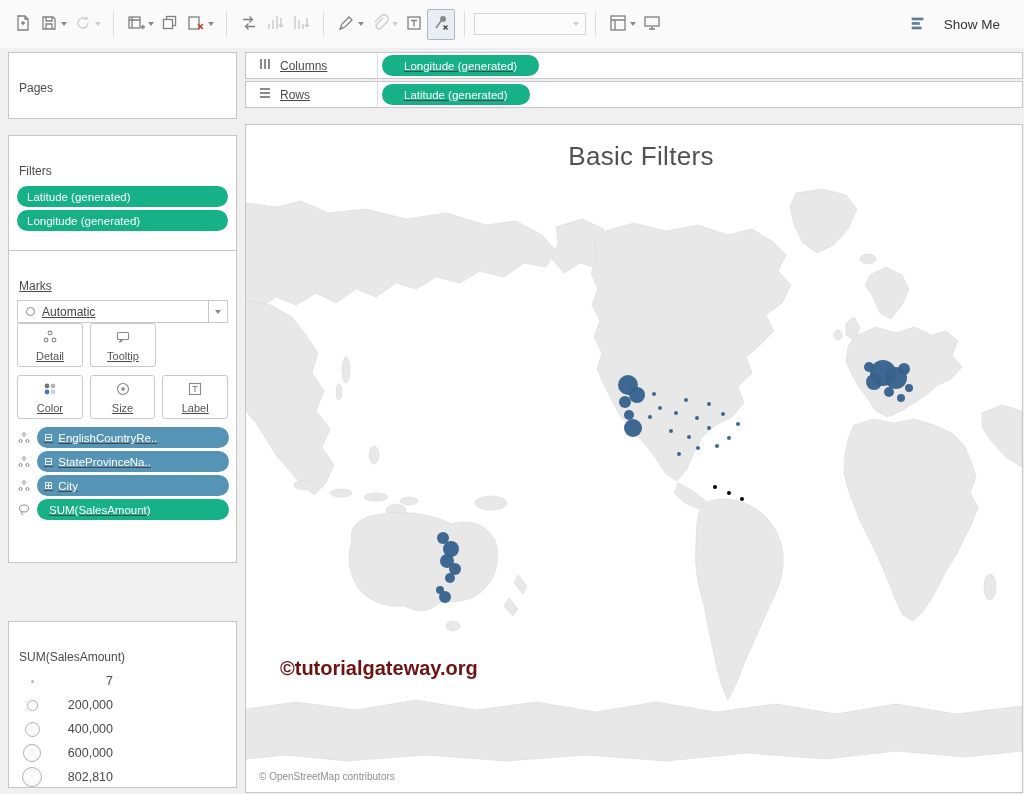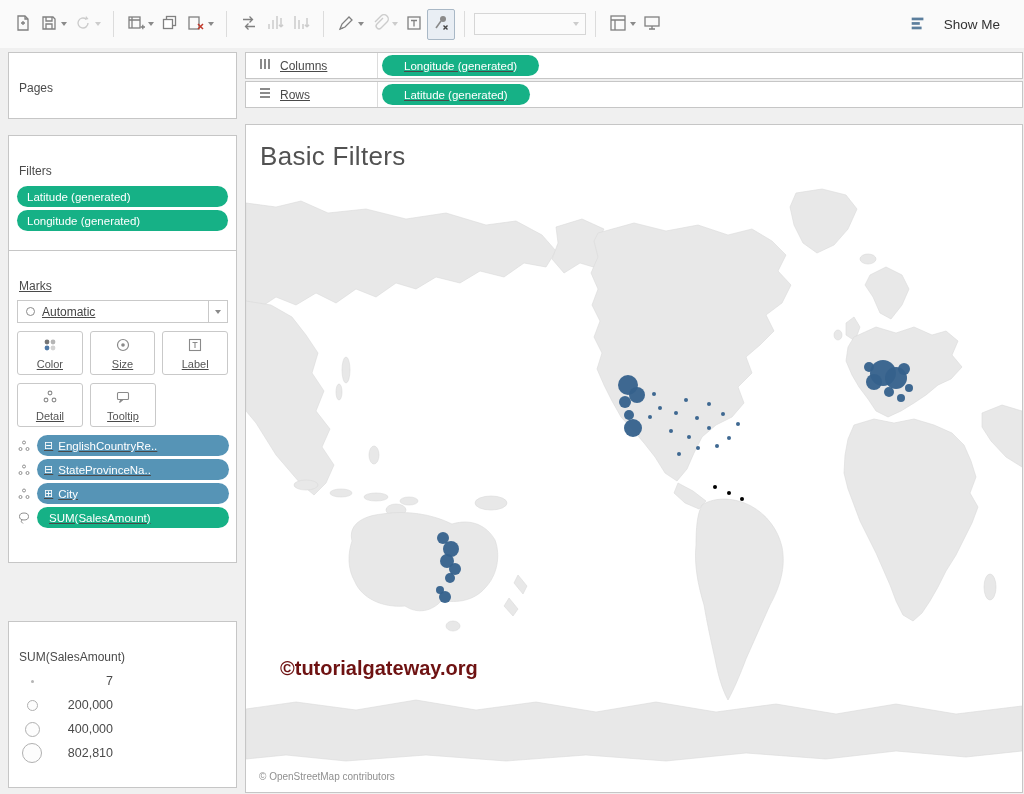--- a/index.html
+++ b/index.html
@@ -34,21 +34,21 @@
   #marks-card{ left:8px; top:250px; width:229px; height:313px;text-decoration:underline; }
   #legend-card{ left:8px; top:621px; width:229px; height:167px; }
   
   .pill{ height:21px; border-radius:10.5px; display:flex; align-items:center;
          color:#fff; font-size:11.5px; cursor:pointer; white-space:nowrap; overflow:hidden; }
   .pill.green{ background:var(--pill_green,#16b186); }
   .pill.blue{ background:var(--pill_blue,#5694b6); }
   .filter-pill{ margin:3px 8px; padding-left:10px; }
   .shelf-pill{ display:inline-flex; justify-content:center; padding:0 22px; margin-left:4px; }
   
-  .mark-type{ margin:2px 8px 8px; height:23px; border:1px solid #c9c9c9; background:#fff;
+  .mark-type{ margin:2px 8px 0; height:23px; border:1px solid #c9c9c9; background:#fff;
               display:flex; align-items:center; padding-left:8px; gap:7px; font-size:12px; color:#444;
               cursor:pointer; }
   .mt-circle{ width:9px; height:9px; border:1.5px solid #8a8a8a; border-radius:50%; }
   .mt-caretbox{ margin-left:auto; width:19px; height:100%; border-left:1px solid #c9c9c9;
                 display:flex; align-items:center; justify-content:center; }
   .mark-btn-row{ display:flex; gap:7px; margin:0 8px 8px; }
   .mark-btn{ width:66px; height:44px; border:1px solid #c9c9c9; border-radius:3px; background:#fff;
              display:flex; flex-direction:column; align-items:center; justify-content:center; gap:3px;
              font-family:inherit; font-size:11px; color:#555; cursor:pointer; }
   .mark-pill-row{ display:flex; align-items:center; margin:3px 7px; gap:5px; }
@@ -65,21 +65,21 @@
   .legend-label{ margin-left:8px; width:60px; text-align:right; font-size:12.5px; color:#4a4a4a; }
   
   .shelf{ position:absolute; left:245px; width:778px; height:27px; background:#fff;
           border:1px solid #c6c6c6; display:flex; align-items:center;text-decoration:underline; }
   #columns-shelf{ top:52px; } #rows-shelf{ top:81px; }
   .shelf-label{ width:132px; height:100%; border-right:1px solid #dcdcdc; display:flex;
                 align-items:center; gap:8px; padding-left:12px; font-size:12px; color:#4a4a4a; }
   .shelf-content{ flex:1; display:flex; align-items:center; height:100%; }
   
   #sheet{ position:absolute; left:245px; top:124px; width:778px; height:669px;
-          background:#fff; border:1px solid #c6c6c6; }
+          background:#fff; border:1px solid #c6c6c6;text-align:center; }
   .sheet-title{ margin:16px 0 0 14px; font-size:26px; color:#525252; letter-spacing:.3px; cursor:default; }
   #map{ position:absolute; top:60px; left:0; right:0; bottom:0; overflow:hidden; background:#fff; }
   #land path, #land ellipse { fill:var(--land,#e8e8e8); stroke:#dadada; stroke-width:.6; }
   .watermark{ position:absolute; left:34px; top:472px; font-size:20px; font-weight:bold; color:#6e1212; }
   .attribution{ position:absolute; left:8px; bottom:8px; font-size:10px; color:#909090;
                 background:rgba(255,255,255,.85); padding:2px 5px; }
 </style>
 </head>
 <body>
 
@@ -229,20 +229,37 @@
   <div class="card-title">Marks</div>
 
   <div class="mark-type">
     <span class="mt-circle"></span>
     <span>Automatic</span>
     <span class="mt-caretbox">
         <span class="caret"></span>
       </span>
   </div>
 
+  <div class="mark-btn-row">
+    <button class="mark-btn">
+      <span><svg width="16" height="16" viewBox="0 0 16 16" fill="none" stroke="#8a8a8a" stroke-width="1.1">
+            <circle cx="8" cy="4" r="1.9"></circle>
+            <circle cx="4" cy="11" r="1.9"></circle>
+            <circle cx="12" cy="11" r="1.9"></circle>
+          </svg></span>
+      <span>Detail</span>
+    </button>
+    <button class="mark-btn">
+      <span><svg width="16" height="16" viewBox="0 0 16 16" fill="none" stroke="#8a8a8a" stroke-width="1.1">
+            <rect x="2.5" y="3.5" width="11" height="7" rx="1"></rect>
+            <path d="M6 10.5l-1.5 3 3.5-3"></path>
+          </svg></span>
+      <span>Tooltip</span>
+    </button>
+  </div>
   <div class="mark-btn-row">
     <button class="mark-btn">
       <span><svg width="16" height="16" viewBox="0 0 16 16">
             <circle cx="5" cy="5" r="2.4" fill="#757575"></circle>
             <circle cx="11" cy="5" r="2.4" fill="#b5b5b5"></circle>
             <circle cx="5" cy="11" r="2.4" fill="#4e79a7"></circle>
             <circle cx="11" cy="11" r="2.4" fill="#d2d2d2"></circle>
           </svg></span>
       <span>Color</span>
     </button>
@@ -254,37 +271,20 @@
       <span>Size</span>
     </button>
     <button class="mark-btn">
       <span><svg width="16" height="16" viewBox="0 0 16 16" fill="none" stroke="#8a8a8a" stroke-width="1.1">
             <rect x="2.5" y="2.5" width="11" height="11"></rect>
             <path d="M5.5 5.5h5M8 5.5v5.5"></path>
           </svg></span>
       <span>Label</span>
     </button>
   </div>
-  <div class="mark-btn-row">
-    <button class="mark-btn">
-      <span><svg width="16" height="16" viewBox="0 0 16 16" fill="none" stroke="#8a8a8a" stroke-width="1.1">
-            <circle cx="8" cy="4" r="1.9"></circle>
-            <circle cx="4" cy="11" r="1.9"></circle>
-            <circle cx="12" cy="11" r="1.9"></circle>
-          </svg></span>
-      <span>Detail</span>
-    </button>
-    <button class="mark-btn">
-      <span><svg width="16" height="16" viewBox="0 0 16 16" fill="none" stroke="#8a8a8a" stroke-width="1.1">
-            <rect x="2.5" y="3.5" width="11" height="7" rx="1"></rect>
-            <path d="M6 10.5l-1.5 3 3.5-3"></path>
-          </svg></span>
-      <span>Tooltip</span>
-    </button>
-  </div>
 
   <div class="mark-pill-row">
     <span class="shelf-mini">
         <svg width="14" height="14" viewBox="0 0 14 14" fill="none" stroke="#909090">
           <circle cx="7" cy="3.5" r="1.5"></circle>
           <circle cx="3.5" cy="10" r="1.5"></circle>
           <circle cx="10.5" cy="10" r="1.5"></circle>
         </svg>
       </span>
     <div class="pill blue mark-pill">
@@ -344,20 +344,26 @@
     <span class="legend-circ-col">
         <span class="legend-circle c1"></span>
       </span>
     <span class="legend-label">200,000</span>
   </div>
   <div class="legend-row">
     <span class="legend-circ-col">
         <span class="legend-circle c2"></span>
       </span>
     <span class="legend-label">400,000</span>
+  </div>
+  <div class="legend-row">
+    <span class="legend-circ-col">
+        <span class="legend-circle c3"></span>
+      </span>
+    <span class="legend-label">600,000</span>
   </div>
   <div class="legend-row">
     <span class="legend-circ-col">
         <span class="legend-circle c4"></span>
       </span>
     <span class="legend-label">802,810</span>
   </div>
 </div>
 
 <div class="shelf" id="columns-shelf">

